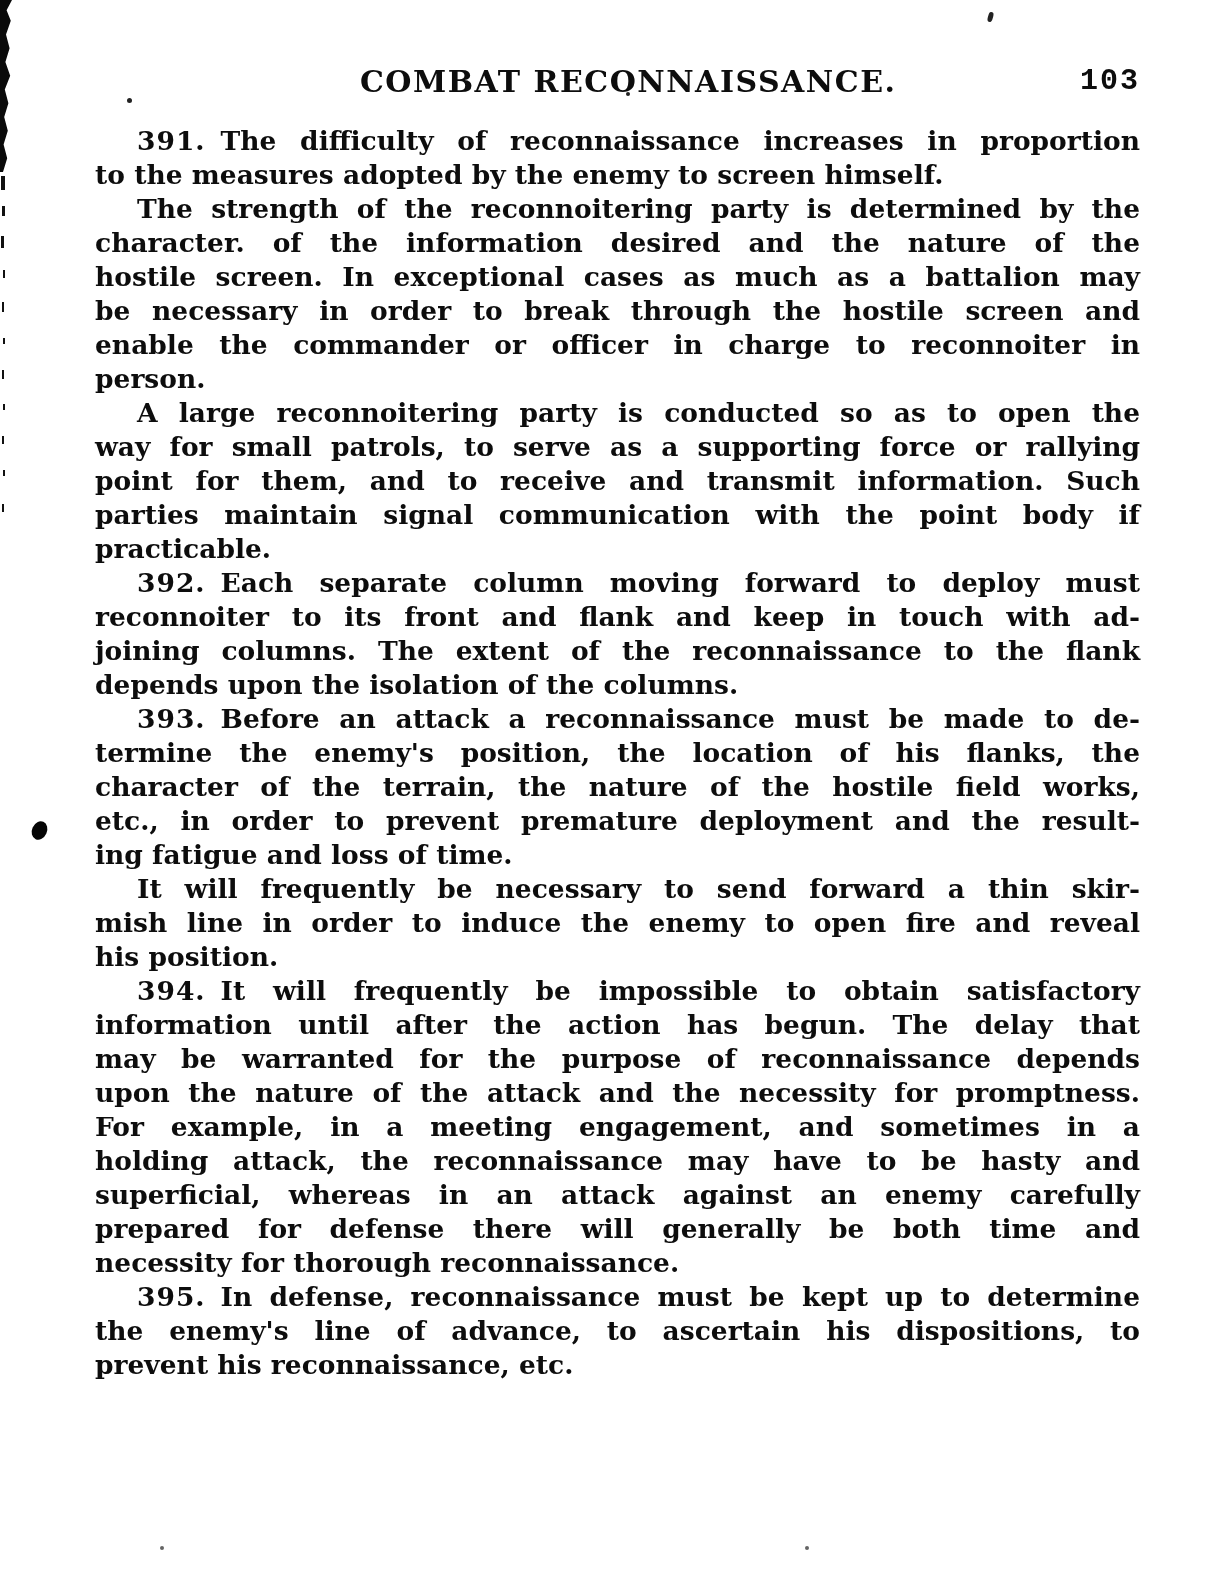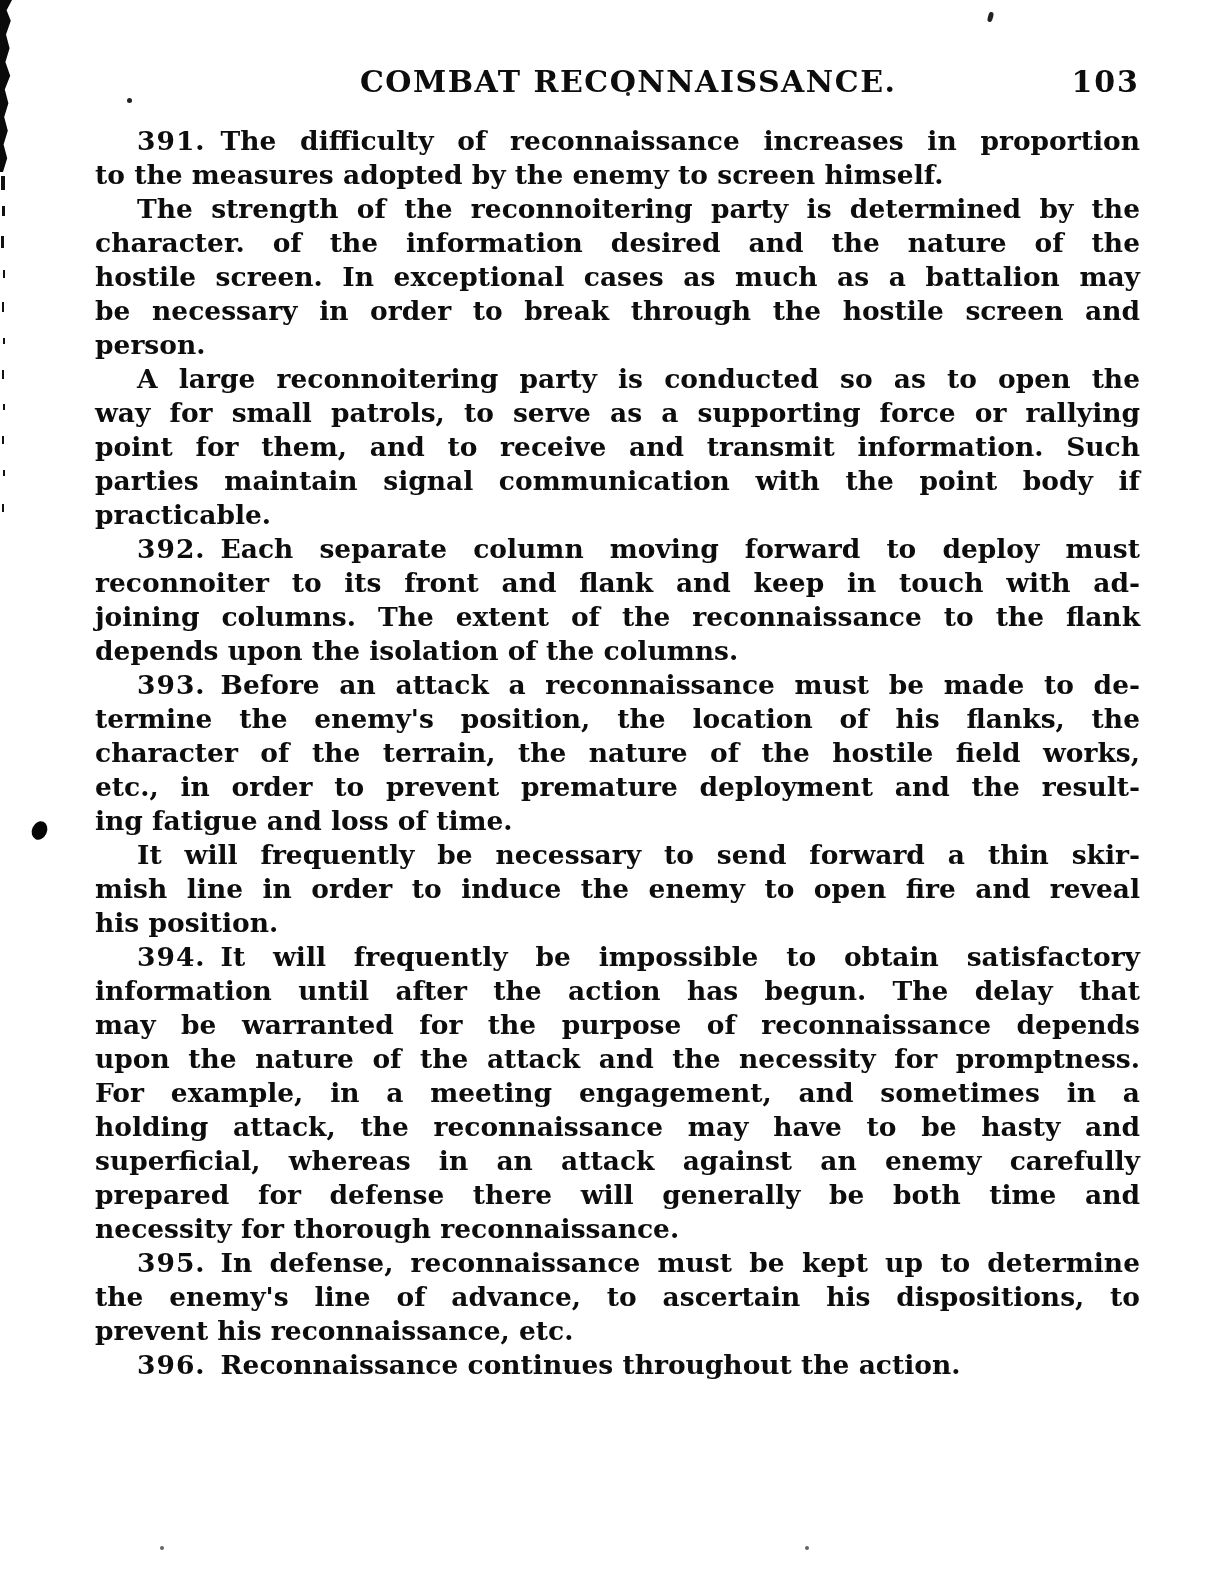--- a/index.html
+++ b/index.html
@@ -15,21 +15,21 @@
   }
   
   .running-head{
     position:absolute;top:64px;left:95px;width:1045px;height:36px;
   }
   .head-title{
     position:absolute;left:50%;transform:translateX(-48%);
     font-size:30px;letter-spacing:1.5px;white-space:nowrap;
   }
   .page-num{
-    position:absolute;right:0;top:0;font-size:30px;letter-spacing:2px;
+    position:absolute;right:0;top:0;font-size:30px;letter-spacing:2px;font-family:Liberation Mono, monospace;
   }
   
   .body-text{
     position:absolute;left:95px;top:124px;width:1045px;
     font-size:26.5px;
   }
   .line{
     line-height:34px;height:34px;white-space:nowrap;
     text-align:justify;text-align-last:justify;
     overflow:visible;
@@ -84,20 +84,21 @@
   <div class="body-text" id="body-text">
       <div>
         <div class="line first"><span class="pnum">391.</span>The difficulty of reconnaissance increases in proportion</div>
         <div class="line last">to the measures adopted by the enemy to screen himself.</div>
       </div>
       <div>
         <div class="line first">The strength of the reconnoitering party is determined by the</div>
         <div class="line">character. of the information desired and the nature of the</div>
         <div class="line">hostile screen.  In exceptional cases as much as a battalion may</div>
         <div class="line">be necessary in order to break through the hostile screen and</div>
+        <div class="line">enable the commander or officer in charge to reconnoiter in</div>
         <div class="line last">person.</div>
       </div>
       <div>
         <div class="line first">A large reconnoitering party is conducted so as to open the</div>
         <div class="line">way for small patrols, to serve as a supporting force or rallying</div>
         <div class="line">point for them, and to receive and transmit information.  Such</div>
         <div class="line">parties maintain signal communication with the point body if</div>
         <div class="line last">practicable.</div>
       </div>
       <div>
@@ -129,18 +130,15 @@
         <div class="line">prepared for defense there will generally be both time and</div>
         <div class="line last">necessity for thorough reconnaissance.</div>
       </div>
       <div>
         <div class="line first"><span class="pnum">395.</span>In defense, reconnaissance must be kept up to determine</div>
         <div class="line">the enemy's line of advance, to ascertain his dispositions, to</div>
         <div class="line last">prevent his reconnaissance, etc.</div>
       </div>
       <div>
       </div>
-      <div>
-        <div class="line first last"><span class="pnum">396.</span>Reconnaissance continues throughout the action.</div>
-      </div>
     </div>
 
 </div>
 
 </body></html>

